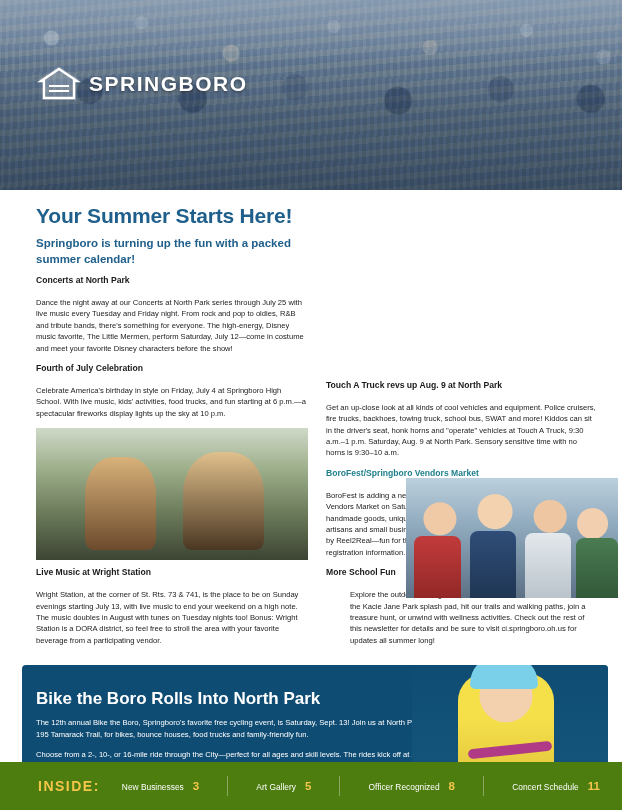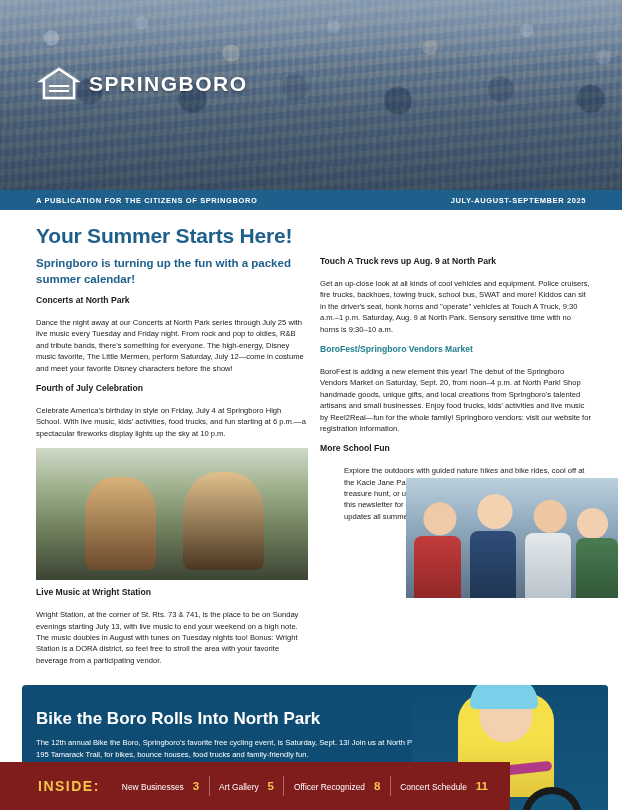--- a/index.html
+++ b/index.html
@@ -146,22 +146,22 @@
   }
   .headline {
     color: #1f5f8b;
     font-size: 21px;
     font-weight: bold;
     margin: 4px 0 8px 0;
     letter-spacing: -0.2px;
   }
   .cols {
     display: flex;
-    gap: 12px;
-    align-items: flex-start;
+    gap: 18px;
+    align-items: flex-end;
   }
   .col {
     width: 272px;
     position: relative;
   }
   .subhead {
     color: #1f5f8b;
     font-size: 11.5px;
     font-weight: bold;
     line-height: 1.35;
@@ -234,23 +234,23 @@
   .bike-photo {
     position: absolute;
     right: 0; top: -88px;
     width: 196px; height: 250px;
   }
 
   
   .footer {
     position: absolute;
     left: 0; bottom: 0;
-    width: 510px;
+    width: 622px;
     height: 48px;
-    background: #7f1d1d;
+    background: #4d7c0f;
     display: flex;
     align-items: center;
     box-sizing: border-box;
     padding: 0 16px 0 38px;
   }
   .inside-label {
     color: #f5c64a;
     font-size: 14px;
     font-weight: bold;
     letter-spacing: 1.5px;
@@ -298,24 +298,20 @@
           <path d="M23 2 L44 16 L40 16 L40 36 L6 36 L6 16 L2 16 Z" fill="#ffffff" opacity="0.18"></path>
           <path d="M23 5 L41 17 L38 17 L38 34 L8 34 L8 17 L5 17 Z" fill="none" stroke="#ffffff" stroke-width="2.4"></path>
           <path d="M13 22 h20 M13 27 h20" stroke="#ffffff" stroke-width="2"></path>
         </svg>
       </span>
       <span class="logo-word">SPRINGBORO</span>
     </div>
 
   </div>
 
-  <div class="blue-bar">
-    <span class="bb-left">A PUBLICATION FOR THE CITIZENS OF SPRINGBORO</span>
-    <span class="bb-right">JULY-AUGUST-SEPTEMBER 2025</span>
-  </div>
 
   <div class="content">
     <h1 class="headline">Your Summer Starts Here!</h1>
 
     <div class="cols">
 
       <div class="col">
         <div class="subhead">Springboro is turning up the fun with a packed summer calendar!</div>
 
         <div>

